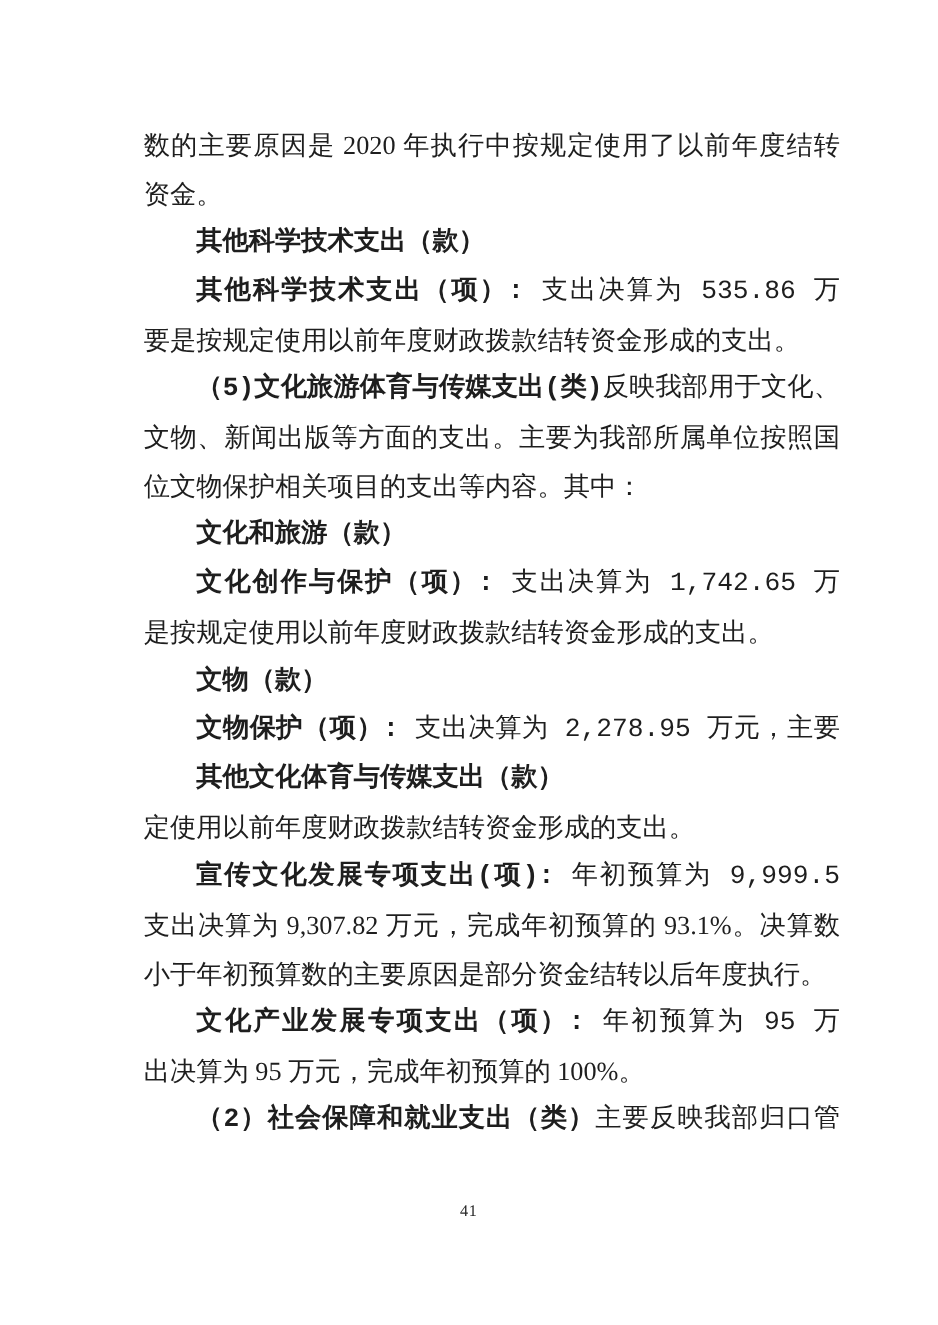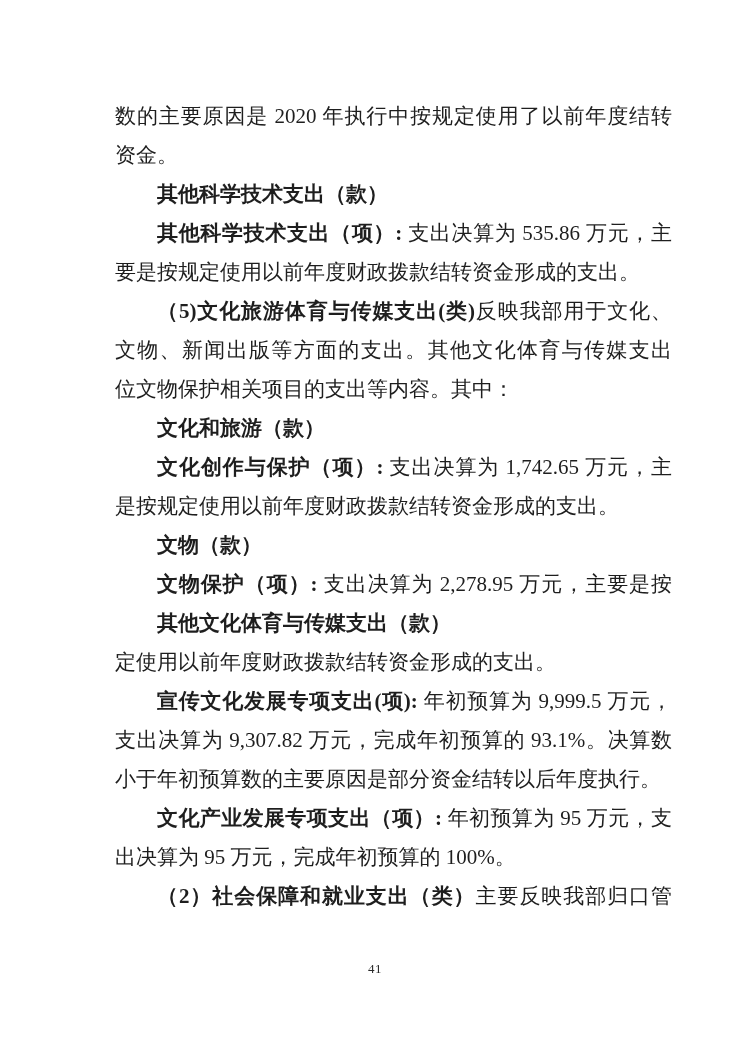--- a/index.html
+++ b/index.html
@@ -27,20 +27,21 @@
     line-height: 39px;
     font-size: 21px;
     text-align: justify;
     overflow: hidden;
   }
   .line.full {
     text-align-last: justify;
   }
   .line.indent {
     text-indent: 42px;
+    font-family: Liberation Mono, monospace;
   }
   .b {
     font-weight: 700;
   }
   .page-number {
     position: absolute;
     left: 0;
     top: 961px;
     width: 100%;
     text-align: center;
@@ -53,21 +54,21 @@
 <body>
 
 <div class="page">
   <div class="content">
       <div class="line full"><span>数的主要原因是 2020 年执行中按规定使用了以前年度结转</span></div>
       <div class="line"><span>资金。</span></div>
       <div class="line indent"><span class="b">其他科学技术支出（款）</span></div>
       <div class="line indent full"><span class="b">其他科学技术支出（项）: </span><span>支出决算为 535.86 万元，主</span></div>
       <div class="line"><span>要是按规定使用以前年度财政拨款结转资金形成的支出。</span></div>
       <div class="line indent full"><span class="b">（5)文化旅游体育与传媒支出(类)</span><span>反映我部用于文化、</span></div>
-      <div class="line full"><span>文物、新闻出版等方面的支出。其他文化体育与传媒支出</span></div>
+      <div class="line full"><span>文物、新闻出版等方面的支出。主要为我部所属单位按照国</span></div>
       <div class="line"><span>位文物保护相关项目的支出等内容。其中：</span></div>
       <div class="line indent"><span class="b">文化和旅游（款）</span></div>
       <div class="line indent full"><span class="b">文化创作与保护（项）: </span><span>支出决算为 1,742.65 万元，主要</span></div>
       <div class="line"><span>是按规定使用以前年度财政拨款结转资金形成的支出。</span></div>
       <div class="line indent"><span class="b">文物（款）</span></div>
       <div class="line indent full"><span class="b">文物保护（项）: </span><span>支出决算为 2,278.95 万元，主要是按规</span></div>
       <div class="line indent"><span class="b">其他文化体育与传媒支出（款）</span></div>
       <div class="line"><span>定使用以前年度财政拨款结转资金形成的支出。</span></div>
       <div class="line indent full"><span class="b">宣传文化发展专项支出(项): </span><span>年初预算为 9,999.5 万元，</span></div>
       <div class="line full"><span>支出决算为 9,307.82 万元，完成年初预算的 93.1%。决算数</span></div>

